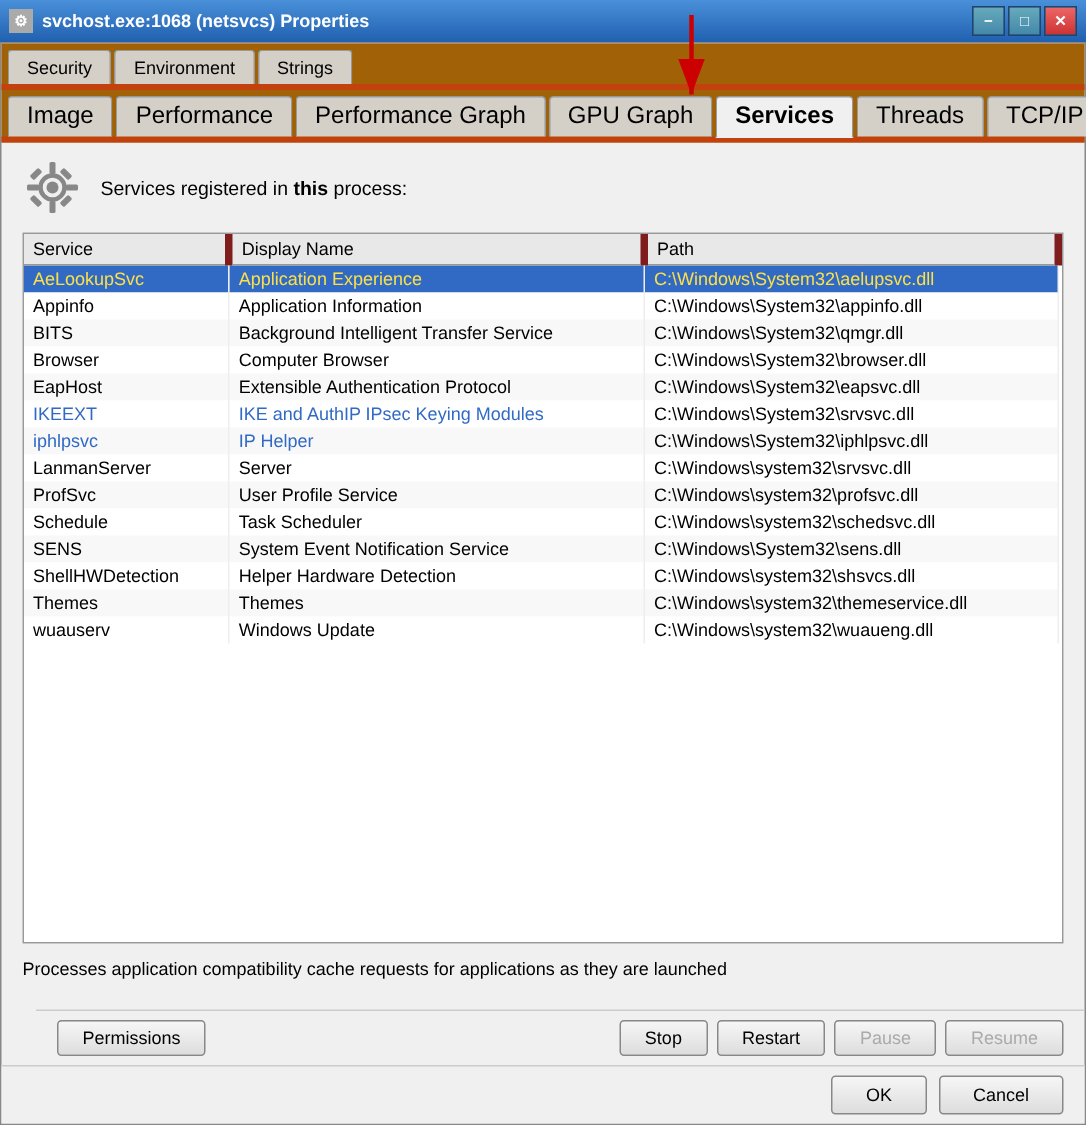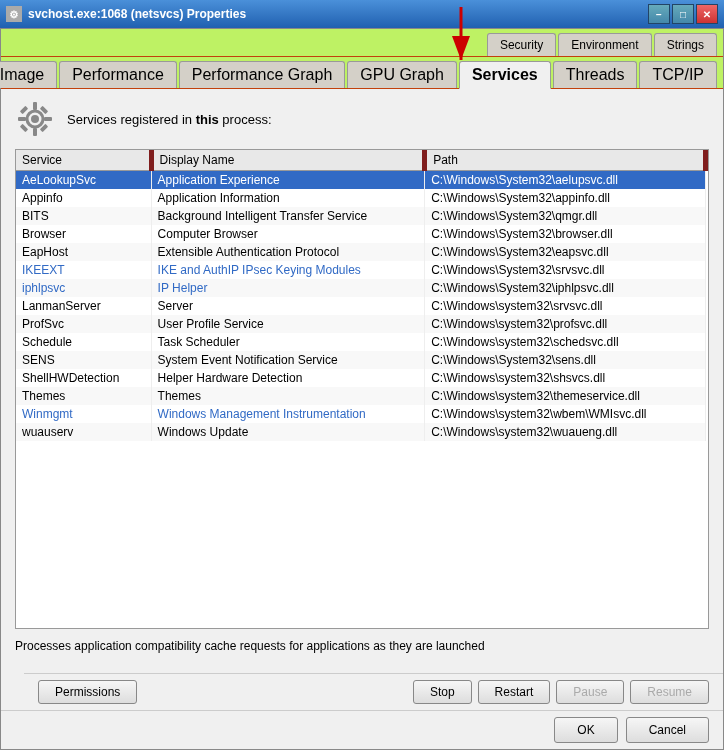--- a/index.html
+++ b/index.html
@@ -50,24 +50,23 @@
       background: #f0f0f0;
       border: 1px solid #888;
       height: calc(750px - 28px);
       display: flex;
       flex-direction: column;
     }
 
     
     .tab-row {
       display: flex;
-      background: #bef264;
-      border-bottom: 1px solid #c2410c;
+      background: #a16207;
+      border-bottom: 4px solid #c2410c;
       padding: 4px 4px 0 4px;
-      justify-content: flex-end;
     }
     .tab {
       padding: 4px 12px;
       border: 1px solid #999;
       border-bottom: none;
       background: #d4d0c8;
       cursor: pointer;
       font-size: 16px;
       color: #000;
       margin-right: 2px;
@@ -127,21 +126,21 @@
     thead th {
       text-align: left;
       padding: 3px 6px;
       border-right: 5px solid #7f1d1d;
       border-bottom: 1px solid #999;
       font-weight: normal;
     }
     tbody tr { background: white; }
     tbody tr:nth-child(odd) { background: #f8f8f8; }
     tbody tr.selected { background: #316ac5; color: white; }
-    tbody tr.selected td { color: #ffffff; }
+    tbody tr.selected td { color: #fde047; }
     tbody td {
       padding: 2px 6px;
       border-right: 1px solid #eee;
       color: #000;
     }
     tbody td.blue-link { color: #316ac5; }
 
     
     .status-text {
       font-size: 12px;
@@ -328,25 +327,20 @@
               <td>ShellHWDetection</td>
               <td>Helper Hardware Detection</td>
               <td>C:\Windows\system32\shsvcs.dll</td>
             </tr>
             <tr>
               <td>Themes</td>
               <td>Themes</td>
               <td>C:\Windows\system32\themeservice.dll</td>
             </tr>
             <tr>
-              <td class="blue-link">Winmgmt</td>
-              <td class="blue-link">Windows Management Instrumentation</td>
-              <td>C:\Windows\system32\wbem\WMIsvc.dll</td>
-            </tr>
-            <tr>
               <td>wuauserv</td>
               <td>Windows Update</td>
               <td>C:\Windows\system32\wuaueng.dll</td>
             </tr>
           </tbody>
       </table>
     </div>
 
     <div class="status-text">Processes application compatibility cache requests for applications as they are launched</div>
 

